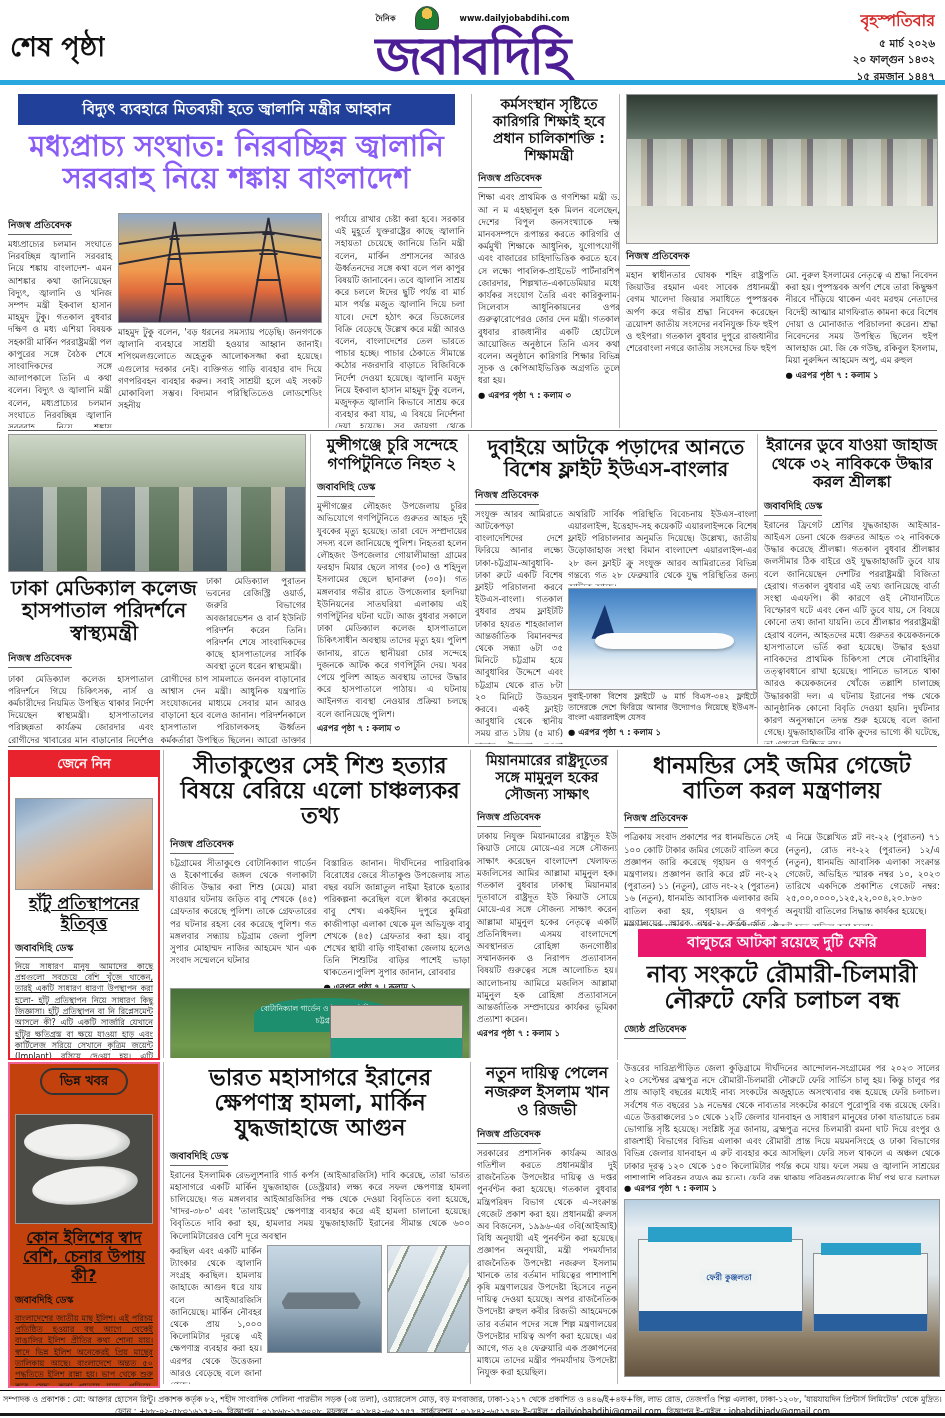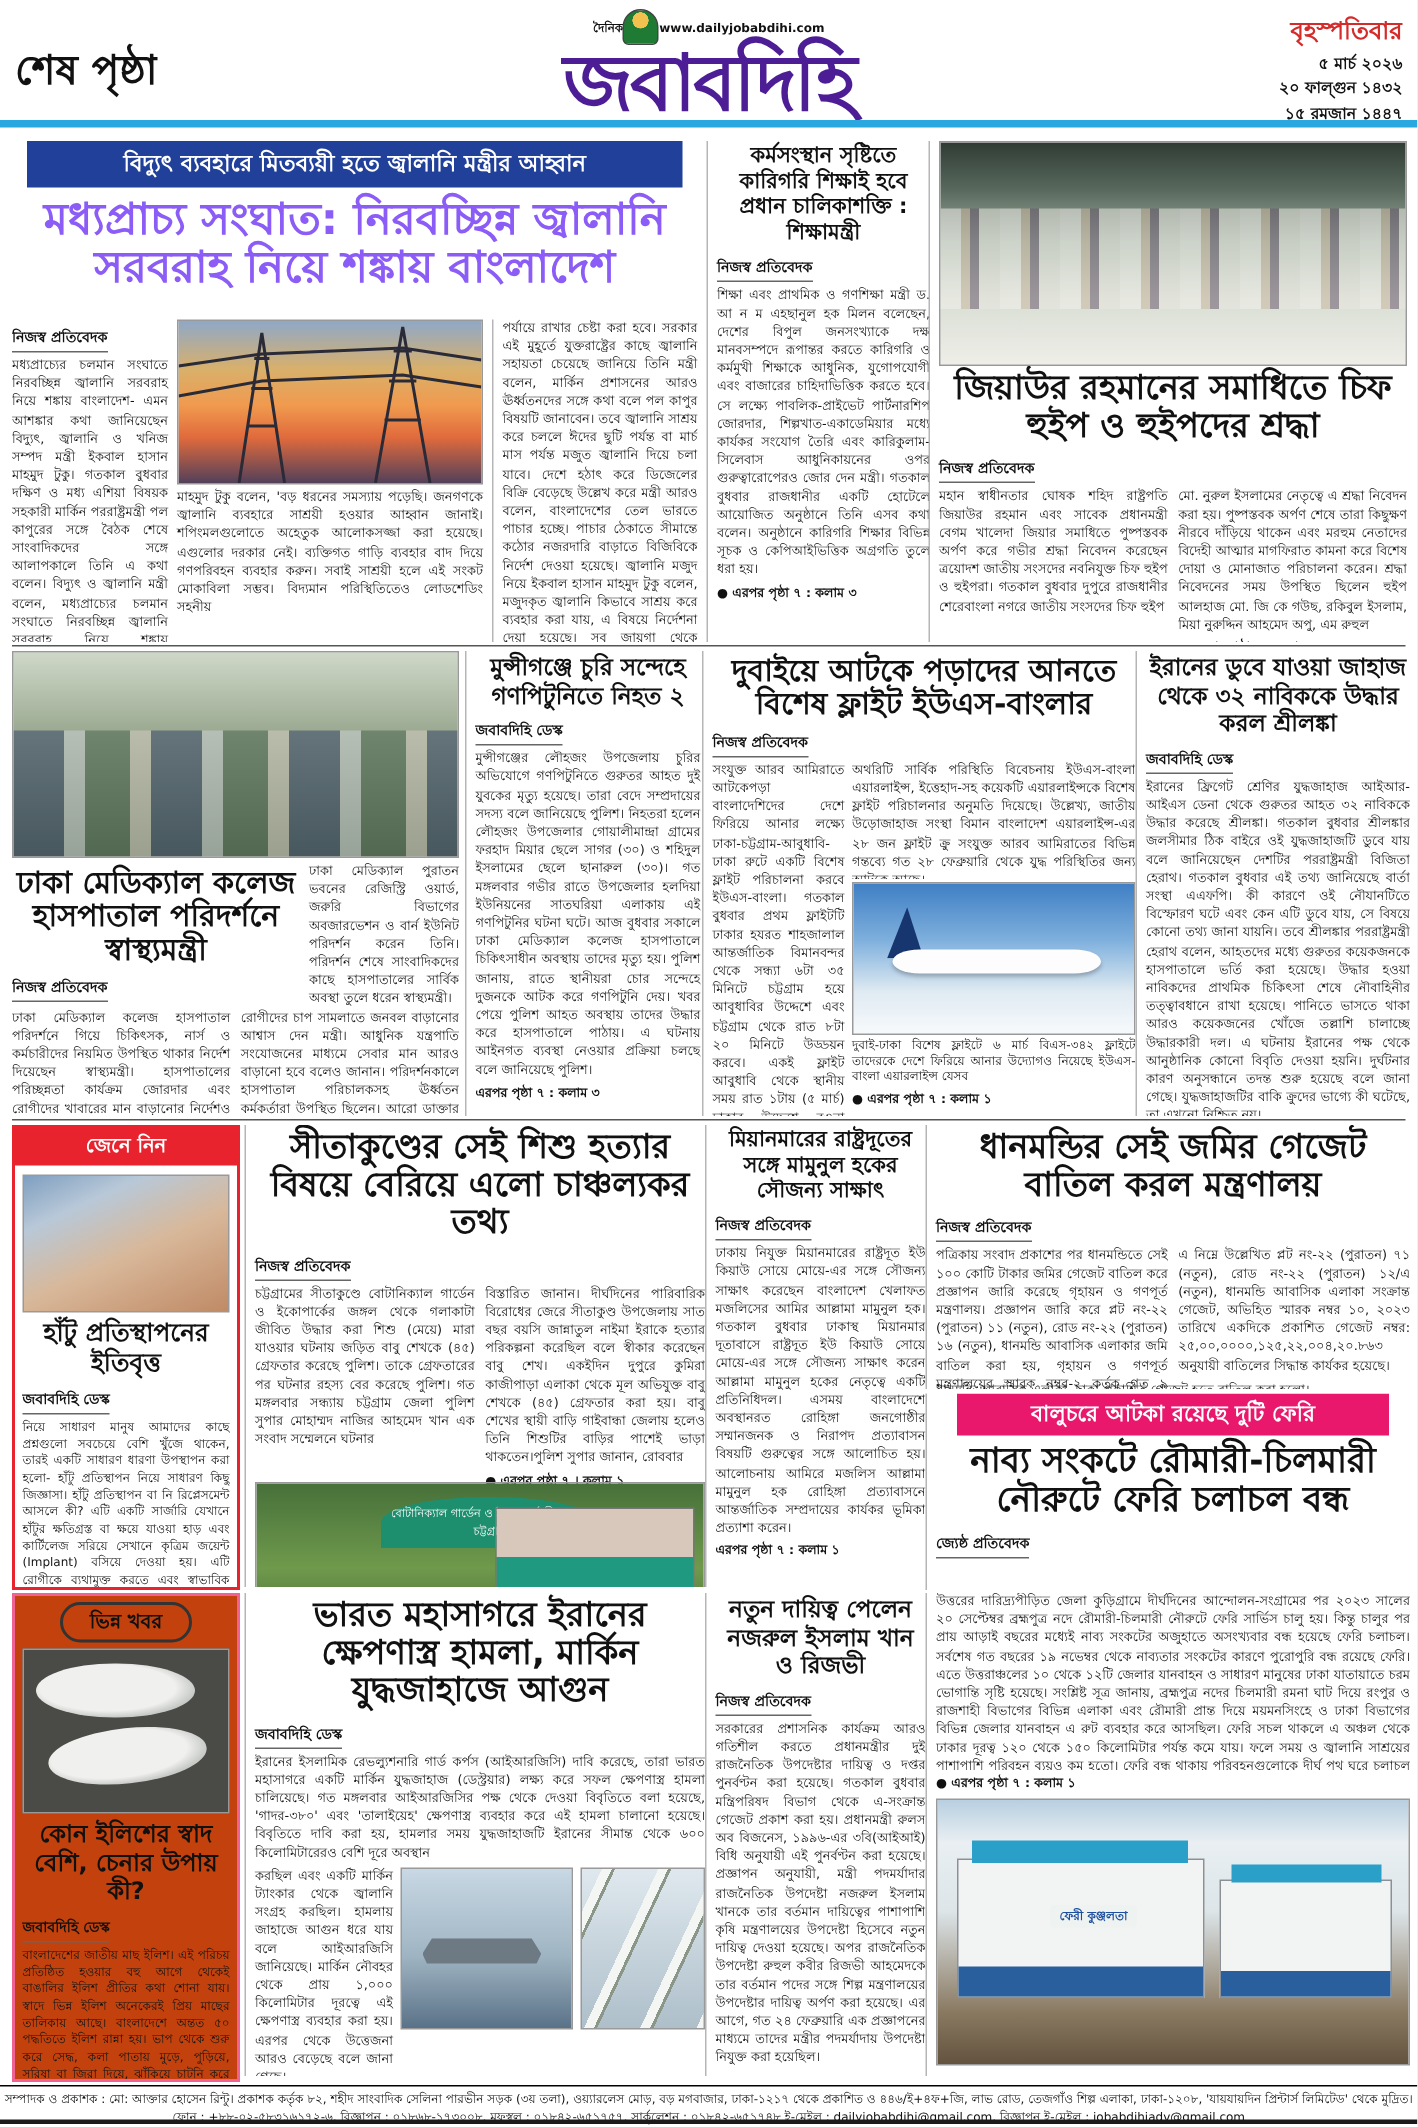--- a/index.html
+++ b/index.html
@@ -2,21 +2,21 @@
 <html><head>
 <meta charset="utf-8">
 <style>
   html,body{margin:0;padding:0;background:#e8e8e8;}
   .page{position:relative;width:945px;height:1418px;margin:0 auto;background:#fff;
         font-family:"DejaVu Sans","Liberation Sans",sans-serif;color:#111;overflow:hidden;}
   .abs{position:absolute;overflow:hidden;}
   
   .page-label{left:10px;top:26px;font-size:27px;font-weight:700;}
   .logo-wrap{left:295px;top:6px;width:355px;text-align:center;}
-  .logo-top{display:flex;justify-content:center;align-items:center;gap:0;font-size:8px;font-weight:700;}
+  .logo-top{display:flex;justify-content:center;align-items:center;gap:20px;font-size:8px;font-weight:700;}
   .mosque-ic{width:22px;height:22px;border-radius:50% 50% 4px 4px;background:radial-gradient(circle at 50% 30%,#f2c14e 0 28%,#1f7a33 29% 100%);border:1px solid #444;}
   .logo-text{font-size:52px;font-weight:900;line-height:1.02;letter-spacing:-2px;color:#4c1d95;}
   .dates{right:10px;top:8px;width:170px;text-align:right;}
   .weekday{color:#d42b2b;font-size:16px;font-weight:800;}
   .dline{font-size:10.5px;line-height:1.55;font-weight:600;}
   .rule-blue{left:0;top:80px;width:945px;height:5px;background:#29a8e0;}
   .hline{height:1px;background:#555;left:8px;width:929px;}
   
   .kicker{background:#20409a;color:#fff;font-size:15px;font-weight:700;text-align:center;padding:3px 2px;margin:0 10px;}
   .lead-head{color:#8b5cf6;font-size:29px;font-weight:800;text-align:center;line-height:1.12;margin:5px 0 18px;}
@@ -58,21 +58,21 @@
   .ph-ferry{background:linear-gradient(180deg,#b8cfe0 0%,#e9eff3 16%,#dde5e9 42%,#8a7a62 80%,#63533f 100%);}
   .ferry-hull{position:absolute;background:#f2f4f3;border:1px solid #8a9096;}
   .ferry-hull .stripe{position:absolute;left:0;right:0;bottom:0;height:22%;background:#2a5f9e;}
   .ferry-hull .roof{position:absolute;left:6%;right:6%;top:-14%;height:16%;background:#2aa0c8;}
   .ferry-label{position:absolute;left:24%;top:40%;background:#eef2f0;color:#1d4f9e;font-size:8px;font-weight:700;padding:1px 6px;border-radius:3px;}
   
   .box-red{border:2px solid #e8232e;}
   .box-red .bar{background:#e8232e;color:#fff;font-size:13px;font-weight:800;text-align:center;padding:2px 0;}
   .box-pink{background:#c2410c;border:2px solid #f06292;}
   .pill{display:inline-block;border:2px solid #333;border-radius:14px;padding:1px 18px;font-size:13px;font-weight:800;margin:4px auto 2px;}
-  .pad{padding:2px 5px;}
+  .pad{padding:17px 5px;text-decoration:underline;}
   .ferry-kick{background:#e9186c;color:#fff;font-size:14.5px;font-weight:700;text-align:center;padding:2px 0;margin:0 14px;}
   
   .footer{left:0;top:1390px;width:945px;border-top:1.5px solid #000;text-align:center;padding-top:3px;}
   .footer .fl{font-size:8px;line-height:1.5;color:#111;}
   .bottom-bar{left:0;top:1413px;width:945px;height:3px;background:#1a1a1a;}
 </style>
 </head>
 <body>
 
 <div class="page">
@@ -126,21 +126,20 @@
 
   <section class="abs vline" style="left:471px;top:94px;width:142px;height:334px">
     <h2 class="hd-s">কর্মসংস্থান সৃষ্টিতে কারিগরি শিক্ষাই হবে প্রধান চালিকাশক্তি : শিক্ষামন্ত্রী</h2>
     <span class="by">নিজস্ব প্রতিবেদক</span>
     <div class="bt">শিক্ষা এবং প্রাথমিক ও গণশিক্ষা মন্ত্রী ড. আ ন ম এহছানুল হক মিলন বলেছেন, দেশের বিপুল জনসংখ্যাকে দক্ষ মানবসম্পদে রূপান্তর করতে কারিগরি ও কর্মমুখী শিক্ষাকে আধুনিক, যুগোপযোগী এবং বাজারের চাহিদাভিত্তিক করতে হবে। সে লক্ষ্যে পাবলিক-প্রাইভেট পার্টনারশিপ জোরদার, শিল্পখাত-একাডেমিয়ার মধ্যে কার্যকর সংযোগ তৈরি এবং কারিকুলাম-সিলেবাস আধুনিকায়নের ওপর গুরুত্বারোপেরও জোর দেন মন্ত্রী। গতকাল বুধবার রাজধানীর একটি হোটেলে আয়োজিত অনুষ্ঠানে তিনি এসব কথা বলেন। অনুষ্ঠানে কারিগরি শিক্ষার বিভিন্ন সূচক ও কেপিআইভিত্তিক অগ্রগতি তুলে ধরা হয়।</div>
     <div class="jump">● এরপর পৃষ্ঠা ৭ : কলাম ৩</div>
   </section>
 
   <section class="abs vline" style="left:619px;top:94px;width:312px;height:334px">
     <div class="ph ph-pray" style="height:148px;"></div>
-    <h2 class="hd-xl">জিয়াউর রহমানের সমাধিতে চিফ হুইপ ও হুইপদের শ্রদ্ধা</h2>
     <span class="by">নিজস্ব প্রতিবেদক</span>
     <div class="cols2" style="height:110px;">
       <div class="bt">মহান স্বাধীনতার ঘোষক শহিদ রাষ্ট্রপতি জিয়াউর রহমান এবং সাবেক প্রধানমন্ত্রী বেগম খালেদা জিয়ার সমাধিতে পুষ্পস্তবক অর্পণ করে গভীর শ্রদ্ধা নিবেদন করেছেন ত্রয়োদশ জাতীয় সংসদের নবনিযুক্ত চিফ হুইপ ও হুইপরা। গতকাল বুধবার দুপুরে রাজধানীর শেরেবাংলা নগরে জাতীয় সংসদের চিফ হুইপ</div>
       <div>
         <div class="bt">মো. নুরুল ইসলামের নেতৃত্বে এ শ্রদ্ধা নিবেদন করা হয়। পুষ্পস্তবক অর্পণ শেষে তারা কিছুক্ষণ নীরবে দাঁড়িয়ে থাকেন এবং মরহুম নেতাদের বিদেহী আত্মার মাগফিরাত কামনা করে বিশেষ দোয়া ও মোনাজাত পরিচালনা করেন। শ্রদ্ধা নিবেদনের সময় উপস্থিত ছিলেন হুইপ আলহাজ মো. জি কে গউছ, রকিবুল ইসলাম, মিয়া নুরুদ্দিন আহমেদ অপু, এম রুহুল</div>
         <div class="jump">● এরপর পৃষ্ঠা ৭ : কলাম ১</div>
       </div>
     </div>
   </section>
 

